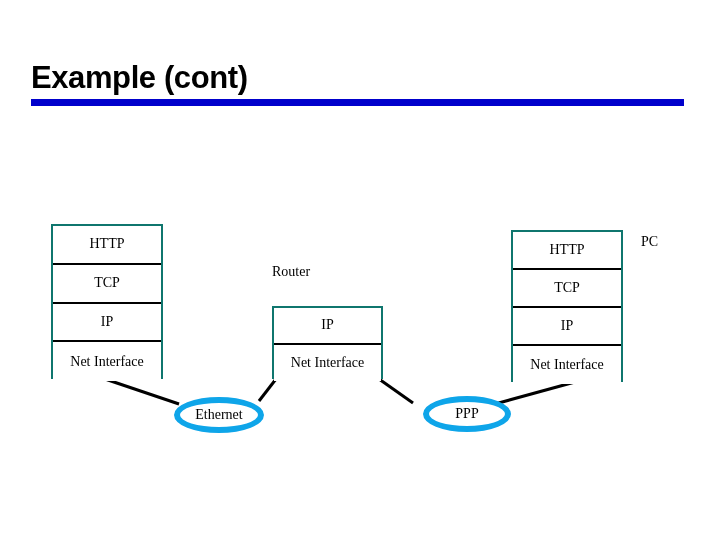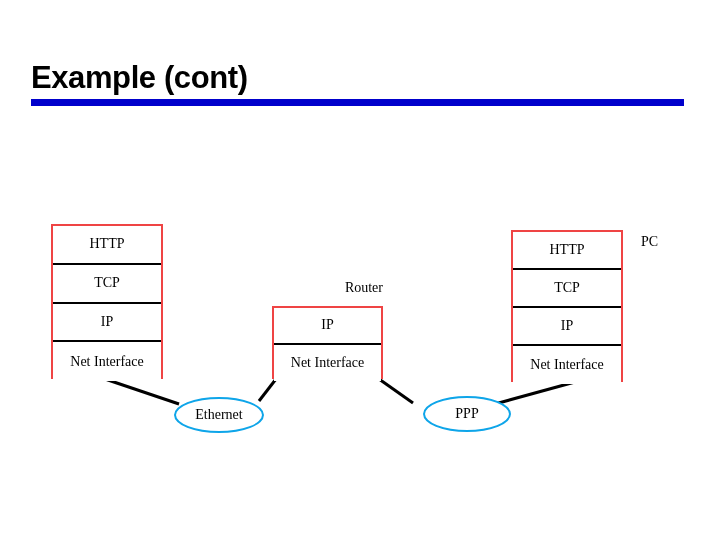--- a/index.html
+++ b/index.html
@@ -59,21 +59,21 @@
     left: 0;
     top: 0;
     width: 720px;
     height: 540px;
     pointer-events: none;
   }
 
   
   .stack {
     position: absolute;
-    border: 2px solid #ef4444;
+    border: 2px solid #0f766e;
     box-sizing: border-box;
     background: #b91c1c;
     z-index: 3;
   }
   .stack .layer {
     box-sizing: border-box;
     display: flex;
     align-items: center;
     justify-content: center;
     font-family: "Liberation Serif", "DejaVu Serif", serif;
@@ -100,34 +100,34 @@
   .node-label {
     position: absolute;
     font-family: "Liberation Serif", "DejaVu Serif", serif;
     font-size: 14px;
     color: #000000;
     white-space: nowrap;
     z-index: 4;
   }
   #label-router {
     left: 272px;
-    top: 280px;
+    top: 264px;
     width: 111px;
-    text-align: right;
+    text-align: left;
   }
   #label-pc {
     left: 641px;
     top: 234px;
     font-weight: normal;
   }
 
   
   .network {
     position: absolute;
-    border: 2px solid #0ea5e9;
+    border: 6px solid #0ea5e9;
     border-radius: 50%;
     background: #ffffff;
     box-sizing: border-box;
     display: flex;
     align-items: center;
     justify-content: center;
     font-family: "Liberation Serif", "DejaVu Serif", serif;
     font-size: 14px;
     color: #000000;
     white-space: nowrap;

